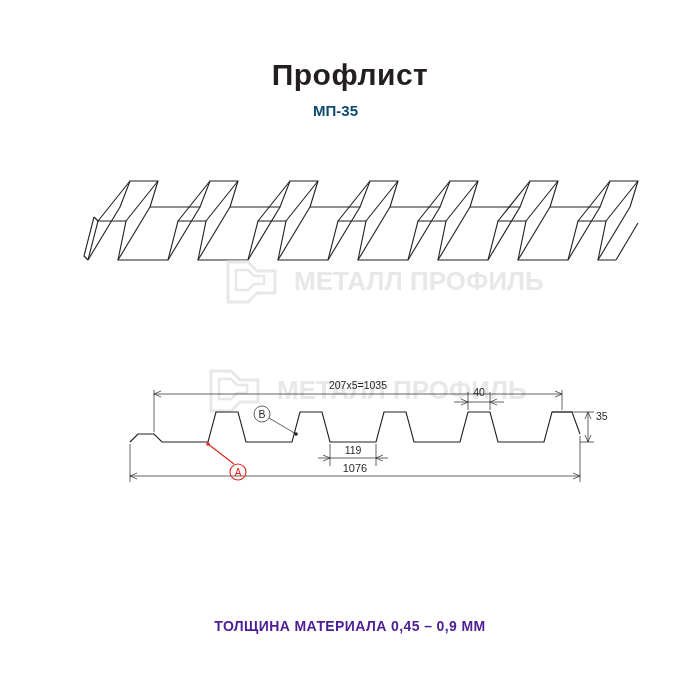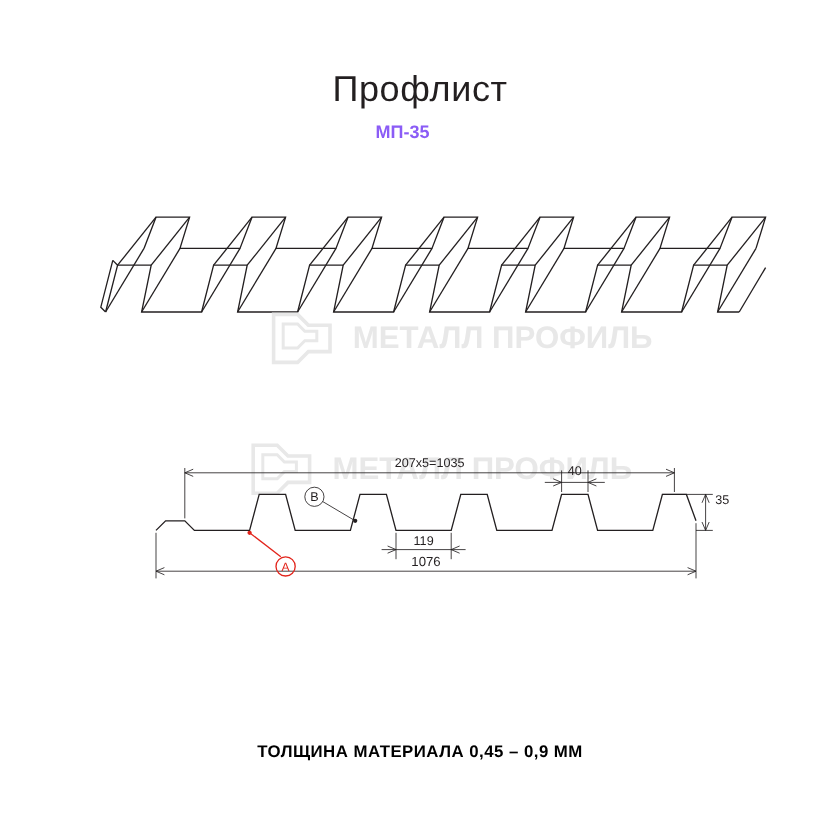--- a/index.html
+++ b/index.html
@@ -20,44 +20,44 @@
     width: 700px;
     height: 700px;
   }
   .title {
     position: absolute;
     top: 58px;
     left: 0;
     width: 700px;
     text-align: center;
     font-size: 30px;
-    font-weight: normal;
+    font-weight: bold;
     letter-spacing: 0.5px;
     color: #231f20;
   }
   .subtitle {
     position: absolute;
     top: 102px;
     left: 0;
     width: 671px;
     text-align: center;
     font-size: 15px;
     font-weight: bold;
-    color: #8b5cf6;
+    color: #0c4a6e;
   }
   .footnote {
     position: absolute;
     top: 618px;
     left: 0;
     width: 700px;
     text-align: center;
     font-size: 14px;
     font-weight: bold;
     letter-spacing: 0.4px;
-    color: #000000;
+    color: #4c1d95;
   }
   .iso-wrap {
     position: absolute;
     top: 165px;
     left: 60px;
     width: 580px;
     height: 145px;
   }
   .section-wrap {
     position: absolute;

